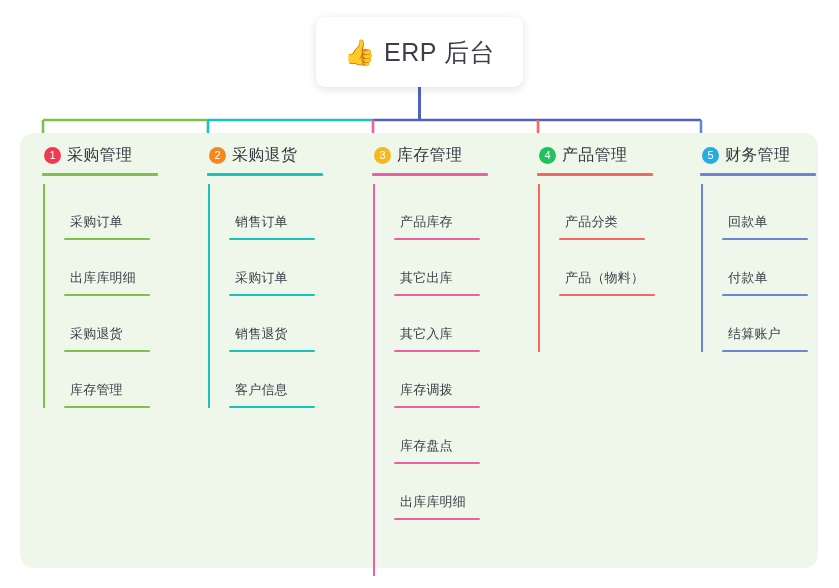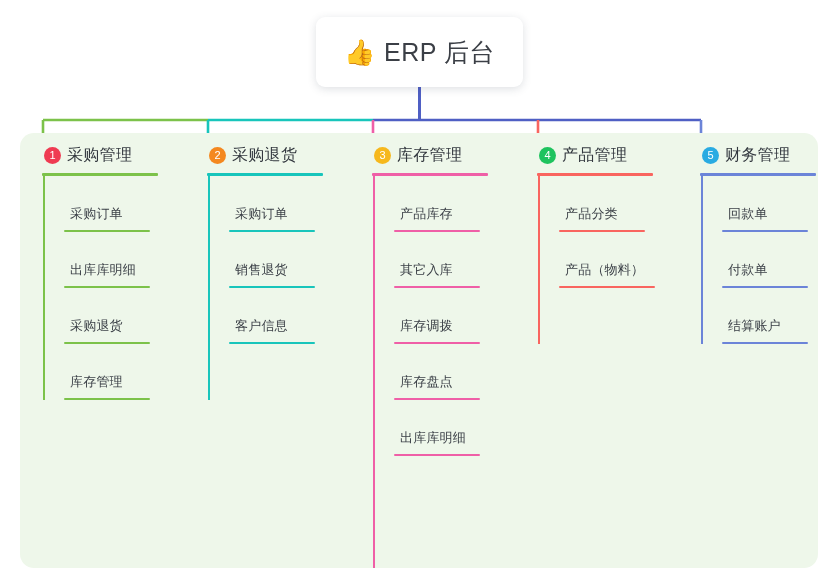--- a/index.html
+++ b/index.html
@@ -103,21 +103,21 @@
     text-align: right;
   }
   .head-rule {
     height: 3px;
     width: 116px;
     margin-top: 6px;
     border-radius: 1px;
   }
   .items {
     position: relative;
-    margin-top: 0px;
+    margin-top: 8px;
     padding-left: 0px;
   }
   .spine {
     position: absolute;
     left: 1px;
     top: 0;
     width: 2px;
   }
   .item {
     position: relative;
@@ -198,20 +198,24 @@
         </div>
         <div class="column" style="left: 187px;">
           <div class="col-head">
             <span class="badge" style="background: rgb(244, 136, 31);">2</span>
             <span class="col-title">采购退货</span>
           </div>
           <div class="head-rule" style="background: rgb(24, 197, 187);"></div>
           <div class="items">
             <div class="spine" style="background: rgb(24, 197, 187); height: 224px;"></div>
             <div class="item">
+              <span class="item-label">销售订单</span>
+              <div class="item-rule" style="background: rgb(24, 197, 187);"></div>
+            </div>
+            <div class="item">
               <span class="item-label">采购订单</span>
               <div class="item-rule" style="background: rgb(24, 197, 187);"></div>
             </div>
             <div class="item">
               <span class="item-label">销售退货</span>
               <div class="item-rule" style="background: rgb(24, 197, 187);"></div>
             </div>
             <div class="item">
               <span class="item-label">客户信息</span>
               <div class="item-rule" style="background: rgb(24, 197, 187);"></div>
@@ -221,20 +225,24 @@
         <div class="column" style="left: 352px;">
           <div class="col-head">
             <span class="badge" style="background: rgb(246, 184, 29);">3</span>
             <span class="col-title">库存管理</span>
           </div>
           <div class="head-rule" style="background: rgb(239, 95, 167);"></div>
           <div class="items">
             <div class="spine" style="background: rgb(239, 95, 167); height: 392px;"></div>
             <div class="item">
               <span class="item-label">产品库存</span>
+              <div class="item-rule" style="background: rgb(239, 95, 167);"></div>
+            </div>
+            <div class="item">
+              <span class="item-label">其它出库</span>
               <div class="item-rule" style="background: rgb(239, 95, 167);"></div>
             </div>
             <div class="item">
               <span class="item-label">其它入库</span>
               <div class="item-rule" style="background: rgb(239, 95, 167);"></div>
             </div>
             <div class="item">
               <span class="item-label">库存调拨</span>
               <div class="item-rule" style="background: rgb(239, 95, 167);"></div>
             </div>

